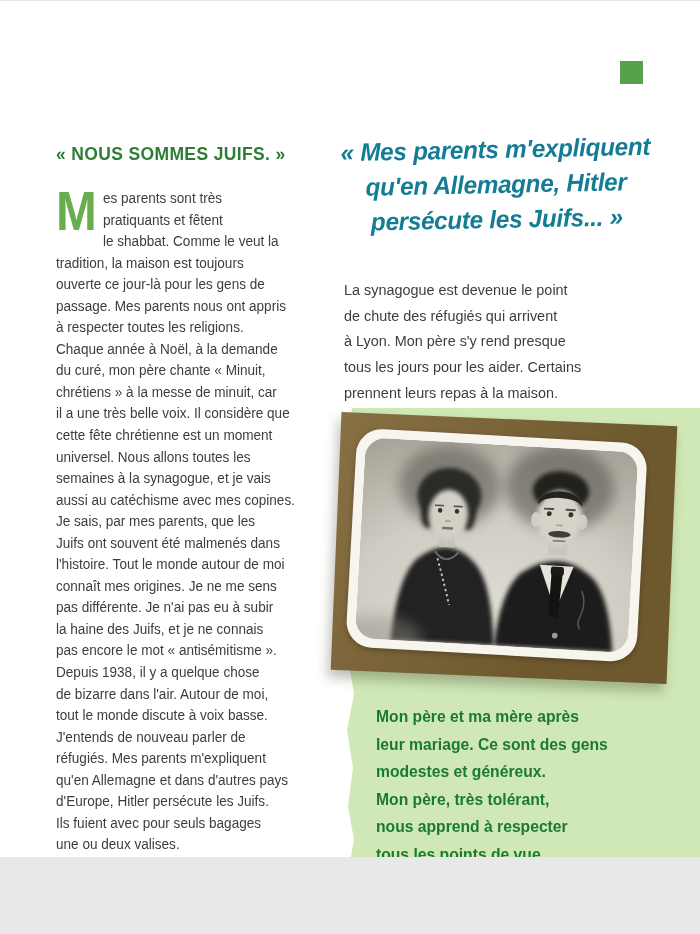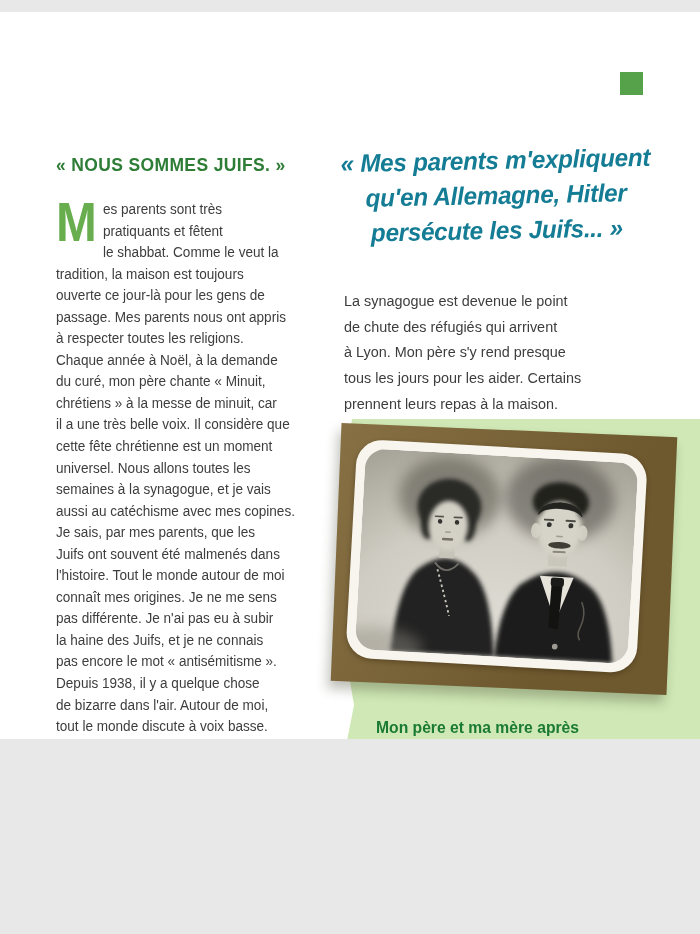--- a/index.html
+++ b/index.html
@@ -9,21 +9,21 @@
     --quote-teal:#147c94;
     --caption-green:#1a7a33;
     --footer-green:#20703a;
     --light-green:#cfe8b5;
     --card-brown:#7d6434;
     --accent-green:#55a24b;
     --page-bg:#ffffff;
   }
   html,body{margin:0;padding:0;background:#e8e8e8;}
   .page{
-    position:relative;width:700px;height:727px;margin:12px auto;
+    position:relative;width:700px;height:856px;margin:1px auto;
     background:var(--page-bg);overflow:hidden;
     font-family:"Liberation Sans","DejaVu Sans",sans-serif;
   }
   
   .accent-square{position:absolute;left:620px;top:60px;width:23px;height:23px;background:var(--accent-green);}
   
   .heading{
     position:absolute;left:56px;top:142px;width:300px;margin:0;
     font-size:19px;font-weight:800;letter-spacing:.4px;
     color:var(--heading-green);transform:scaleX(.92);transform-origin:0 0;

